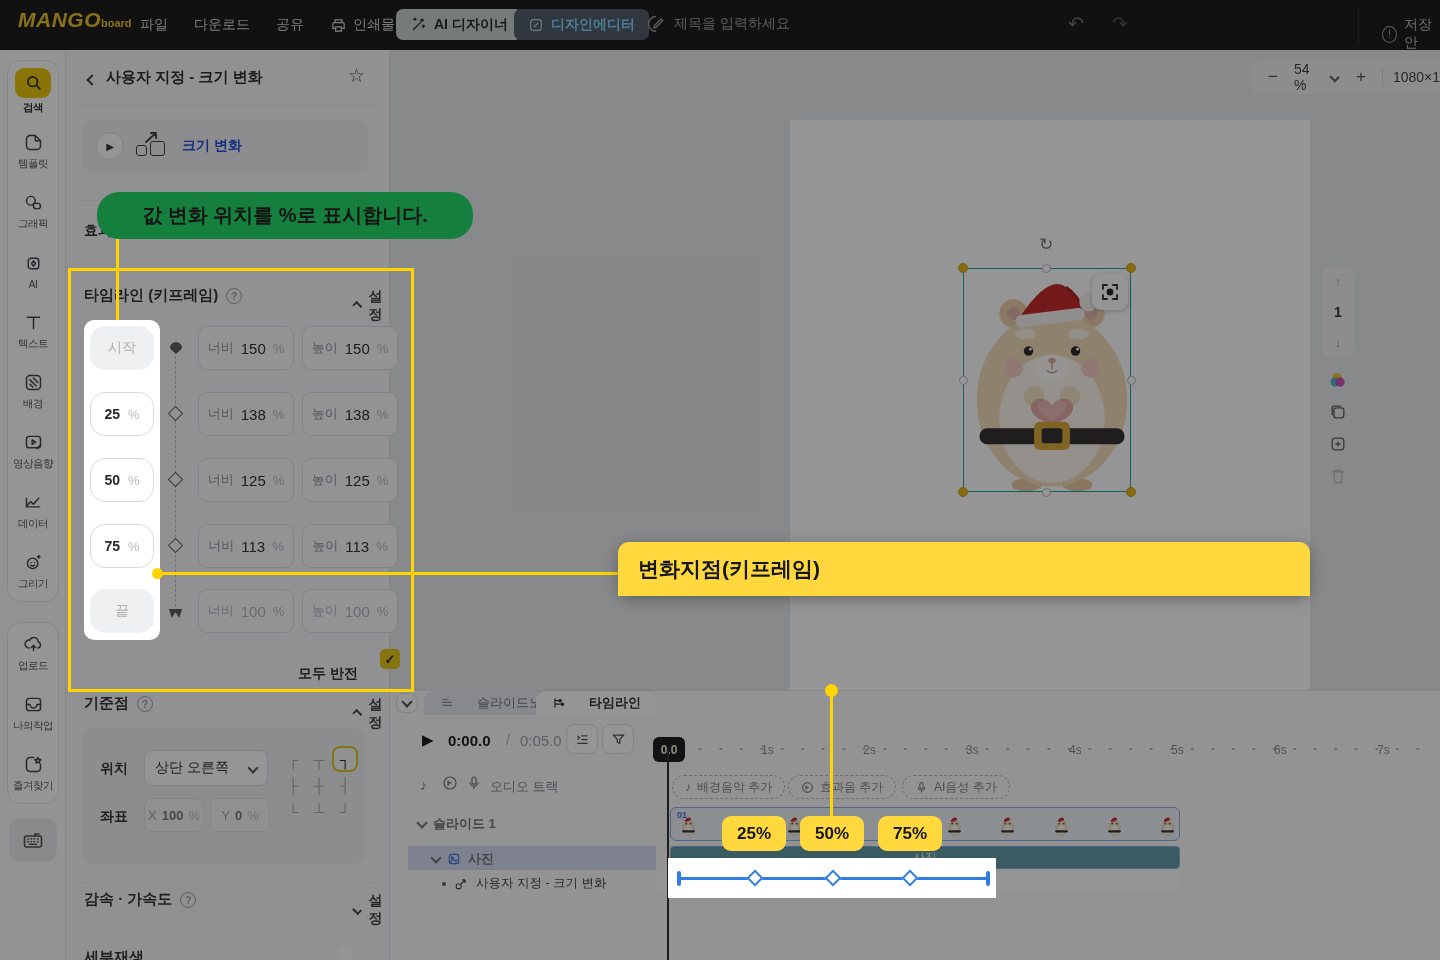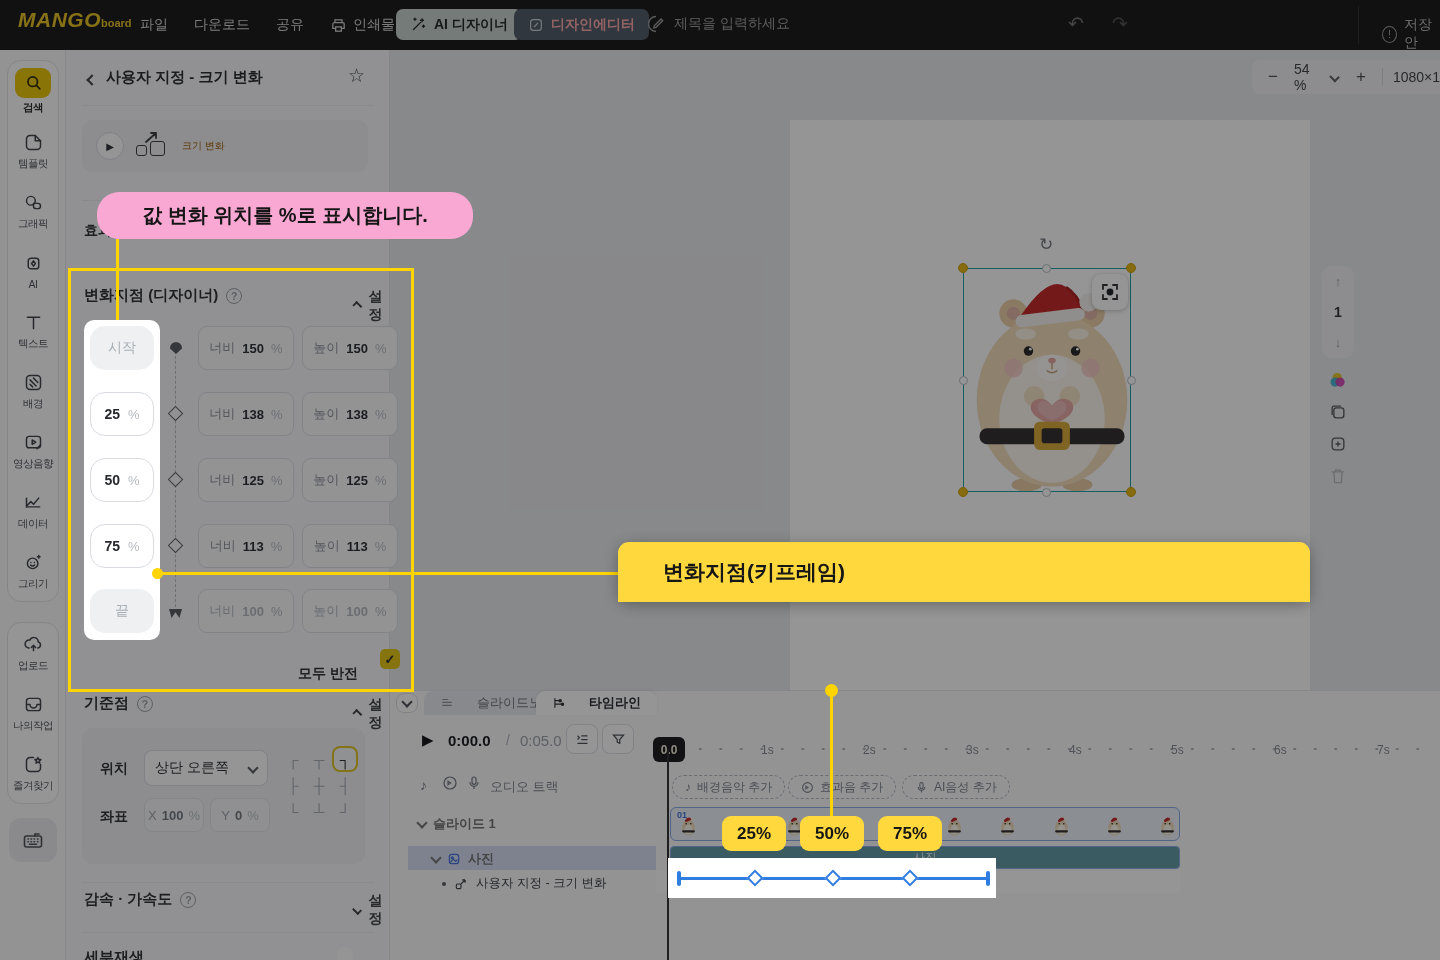--- a/index.html
+++ b/index.html
@@ -7,21 +7,21 @@
   body{font-family:"Liberation Sans",sans-serif;position:relative}
   .a{position:absolute}
   #stage{position:absolute;inset:0;width:1440px;height:960px;background:#e9eaeb;overflow:hidden}
   
   #topbar{left:0;top:0;width:1440px;height:50px;background:#141414;color:#d6d6d6;z-index:10}
   .logo-main{font-size:21px;font-weight:900;letter-spacing:.5px;color:#e7c01d;font-style:italic}
   .logo-sub{font-size:11px;font-weight:700;color:#e7c01d}
   .menu-item{font-size:14px;color:#d2d2d2;cursor:pointer;display:flex;align-items:center;gap:6px}
   .tb-btn{height:31px;border-radius:7px;display:flex;align-items:center;gap:7px;padding:0 14px;font-size:14px;font-weight:700}
   .tb-ai{background:#c7d0c9;color:#1d2620}
-  .tb-ed{background:#4c5864;color:#fca5a5}
+  .tb-ed{background:#4c5864;color:#7dd3fc}
   .tb-title{display:flex;align-items:center;gap:8px;color:#9a9a9a;font-size:14px}
   .tb-undo{font-size:19px;color:#6d6d6d}
   .save-wrap{display:flex;align-items:center;gap:7px;color:#b5b5b5;font-size:14px}
   .excl{width:17px;height:17px;border:1.5px solid #9a9a9a;border-radius:50%;display:flex;align-items:center;justify-content:center;font-size:11px;color:#9a9a9a}
   
   #rail{left:0;top:50px;width:66px;height:910px;background:#fbfbfc;border-right:1px solid #e7e7ea;z-index:5}
   .rail-group{position:absolute;left:7px;width:52px;border:1px solid #e4e5e8;border-radius:14px;background:#fff}
   .rail-item{height:60px;display:flex;flex-direction:column;align-items:center;justify-content:center;gap:3px;cursor:pointer}
   .rail-item .lab{font-size:10.5px;color:#4c4f54;letter-spacing:-.5px;white-space:nowrap}
   .rail-ic{width:22px;height:22px;color:#3c3f44;display:flex;align-items:center;justify-content:center}
@@ -41,21 +41,21 @@
   .play-circ{width:28px;height:28px;border-radius:50%;background:#fff;border:1px solid #d7dade;display:flex;align-items:center;justify-content:center;font-size:10px;color:#2c2e31}
   .sec-head{display:flex;align-items:center;gap:8px;font-size:15px;font-weight:700;color:#2a2c2f}
   .help-c{width:16px;height:16px;border:1.3px solid #9aa0a7;border-radius:50%;color:#9aa0a7;font-size:10.5px;display:flex;align-items:center;justify-content:center;font-weight:700}
   .set-lnk{display:flex;align-items:center;gap:8px;font-size:14px;font-weight:700;color:#3a3d41}
   .kf-btn{width:64px;height:44px;border-radius:15px;display:flex;align-items:center;justify-content:center;font-size:14px}
   .kf-static{background:#eef0f2;color:#a9aeb5}
   .kf-input{background:#fff;border:1px solid #d8dbe0;color:#26282c;gap:8px;font-weight:600}
   .kf-input .pct{color:#b6bac0;font-weight:400;font-size:13px}
   .val-box{width:96px;height:44px;border-radius:9px;background:#fbfbfc;border:1px solid #dcdfe3;display:flex;align-items:center;justify-content:center;gap:7px}
   .val-box .vlab{font-size:13px;color:#8c9097}
-  .val-box .vnum{font-size:13px;font-weight:700;color:#2a2c30}
+  .val-box .vnum{font-size:15px;font-weight:400;color:#2a2c30}
   .val-box .vpct{font-size:13px;color:#b8bcc2}
   .val-muted .vlab,.val-muted .vnum,.val-muted .vpct{color:#b3b7bd!important}
   .diamond{width:11px;height:11px;border:1.6px solid #5b5e63;transform:rotate(45deg);background:#f8f8f9}
   .marker-start{width:12px;height:12px;background:#55585d;border-radius:50% 50% 40% 40%;clip-path:polygon(0 0,100% 0,100% 55%,50% 100%,0 55%)}
   .marker-end{width:13px;height:9px;background:#55585d;clip-path:polygon(0 0,20% 100%,50% 35%,80% 100%,100% 0)}
   .chk{width:20px;height:20px;background:#e4c40e;border-radius:5px;display:flex;align-items:center;justify-content:center;font-size:13px;font-weight:900;color:#2b2b2b}
   .anchor-card{background:#f0f1f3;border-radius:10px}
   .sel-box{background:#fff;border:1px solid #d8dbe0;border-radius:8px;display:flex;align-items:center;justify-content:space-between;padding:0 10px;font-size:14px;color:#2c2e32}
   .coord-box{background:#f6f7f8;border:1px solid #dfe2e6;border-radius:8px;display:flex;align-items:center;justify-content:center;gap:5px;font-size:13px;color:#9aa0a8}
   .agrid{display:grid;grid-template-columns:repeat(3,26px);grid-template-rows:repeat(3,26px);color:#a4a9b0;font-size:15px}
@@ -82,27 +82,27 @@
   .ruler-badge{background:#17171a;color:#f2ecd6;font-size:12px;font-weight:700;border-radius:6px;display:flex;align-items:center;justify-content:center}
   .ruler-lab{font-size:12px;color:#83878d}
   .dots{background-image:radial-gradient(circle,#a9adb3 1px,transparent 1.4px);background-size:20.5px 6px;background-position:0 50%}
   .dash-btn{height:24px;border:1.2px dashed #b4b8bf;border-radius:12px;display:flex;align-items:center;gap:6px;padding:0 12px;font-size:12px;color:#7b8087;background:transparent}
   .blue-t{color:#737373;font-weight:700;font-size:13px}
   .clip{background:#eef2f8;border:1.5px solid #88aae5;border-radius:6px}
   .thumb{width:15px;height:22px}
   .teal-bar{background:#5d98a0;border:1.5px solid #88aae5;border-radius:4px;display:flex;align-items:center;justify-content:center;color:#e9f1f2;font-size:11.5px}
   
   #dim{position:absolute;inset:0;background:rgba(13,13,16,.44);z-index:40}
-  .tip{background:#f9a8d4;border-radius:22px;display:flex;align-items:center;justify-content:center;font-weight:800;color:#151515;z-index:52}
+  .tip{background:#15803d;border-radius:22px;display:flex;align-items:center;justify-content:center;font-weight:800;color:#151515;z-index:52}
   .yline{background:#ffd400;z-index:51}
   .yframe{border:3px solid #ffd400;z-index:51}
   .badge{background:#ffd83d;border-radius:9px;display:flex;align-items:center;justify-content:center;font-size:17px;font-weight:800;color:#161616;z-index:56}
   .ydot{background:#ffd400;border-radius:50%;z-index:53}
   .callout{z-index:54;border-radius:11px;box-shadow:0 3px 14px rgba(0,0,0,.3)}
-  .callout .co-head{background:#ffd83d;border-radius:11px 11px 0 0;height:60px;display:flex;align-items:center;padding:0 45px;font-size:21px;font-weight:800;color:#161616}
+  .callout .co-head{background:#ffd83d;border-radius:11px 11px 0 0;height:54px;display:flex;align-items:center;padding:0 20px;font-size:21px;font-weight:800;color:#161616}
   .callout .co-body{background:#fff;border-radius:0 0 11px 11px;padding:14px 30px 18px;font-size:16px;color:#1c1c1c;line-height:31px}
   .wcol{background:#fff;border-radius:10px;z-index:52}
   .kf-line{position:absolute;height:3px;background:#2f7de1;z-index:56}
   .kf-cap{position:absolute;width:3.5px;height:15px;background:#2f7de1;border-radius:2px;z-index:56}
   .kf-dia{position:absolute;width:12px;height:12px;background:#fff;border:2.5px solid #2f7de1;transform:rotate(45deg);z-index:57}
 </style>
 </head>
 <body>
 
 <div id="stage">
@@ -292,28 +292,28 @@
     
     <div class="eff-card a" style="left:16px;top:70px;width:286px;height:52px">
       <span class="play-circ">▶</span>
       <span style="position:relative;width:34px;height:26px">
         <span class="a" style="left:0;top:12px;width:11px;height:11px;border:1.6px solid #35383c;border-radius:3px"></span>
         <span class="a" style="left:14px;top:8px;width:15px;height:15px;border:1.8px solid #35383c;border-radius:3px"></span>
         <svg class="a" style="left:8px;top:-3px" width="18" height="14" viewBox="0 0 18 14">
             <path d="M2 12 12 3M12 3h-5M12 3v5" stroke="#35383c" stroke-width="1.8" fill="none" stroke-linecap="round"></path>
           </svg>
       </span>
-      <span style="font-size:10px;font-weight:400;color:#a16207">크기 변화</span>
+      <span style="font-size:14px;font-weight:700;color:#1d4ed8">크기 변화</span>
     </div>
     <div class="hr a" style="left:16px;top:150px;width:292px"></div>
     <span class="a" style="left:18px;top:172px;font-size:14px;font-weight:700;color:#2a2c2f">효과</span>
 
     
     <span class="sec-head a" style="left:18px;top:236px">
-      <span>변화지점 (디자이너)</span>
+      <span>타임라인 (키프레임)</span>
       <span class="help-c">?</span>
     </span>
     <span class="set-lnk a" style="left:288px;top:238px">
       <span class="chev chev-up"></span>
       <span>설정</span>
     </span>
 
     
     <div class="a" style="left:109px;top:296px;height:266px;border-left:1.4px dashed #b8bbc1"></div>
 

